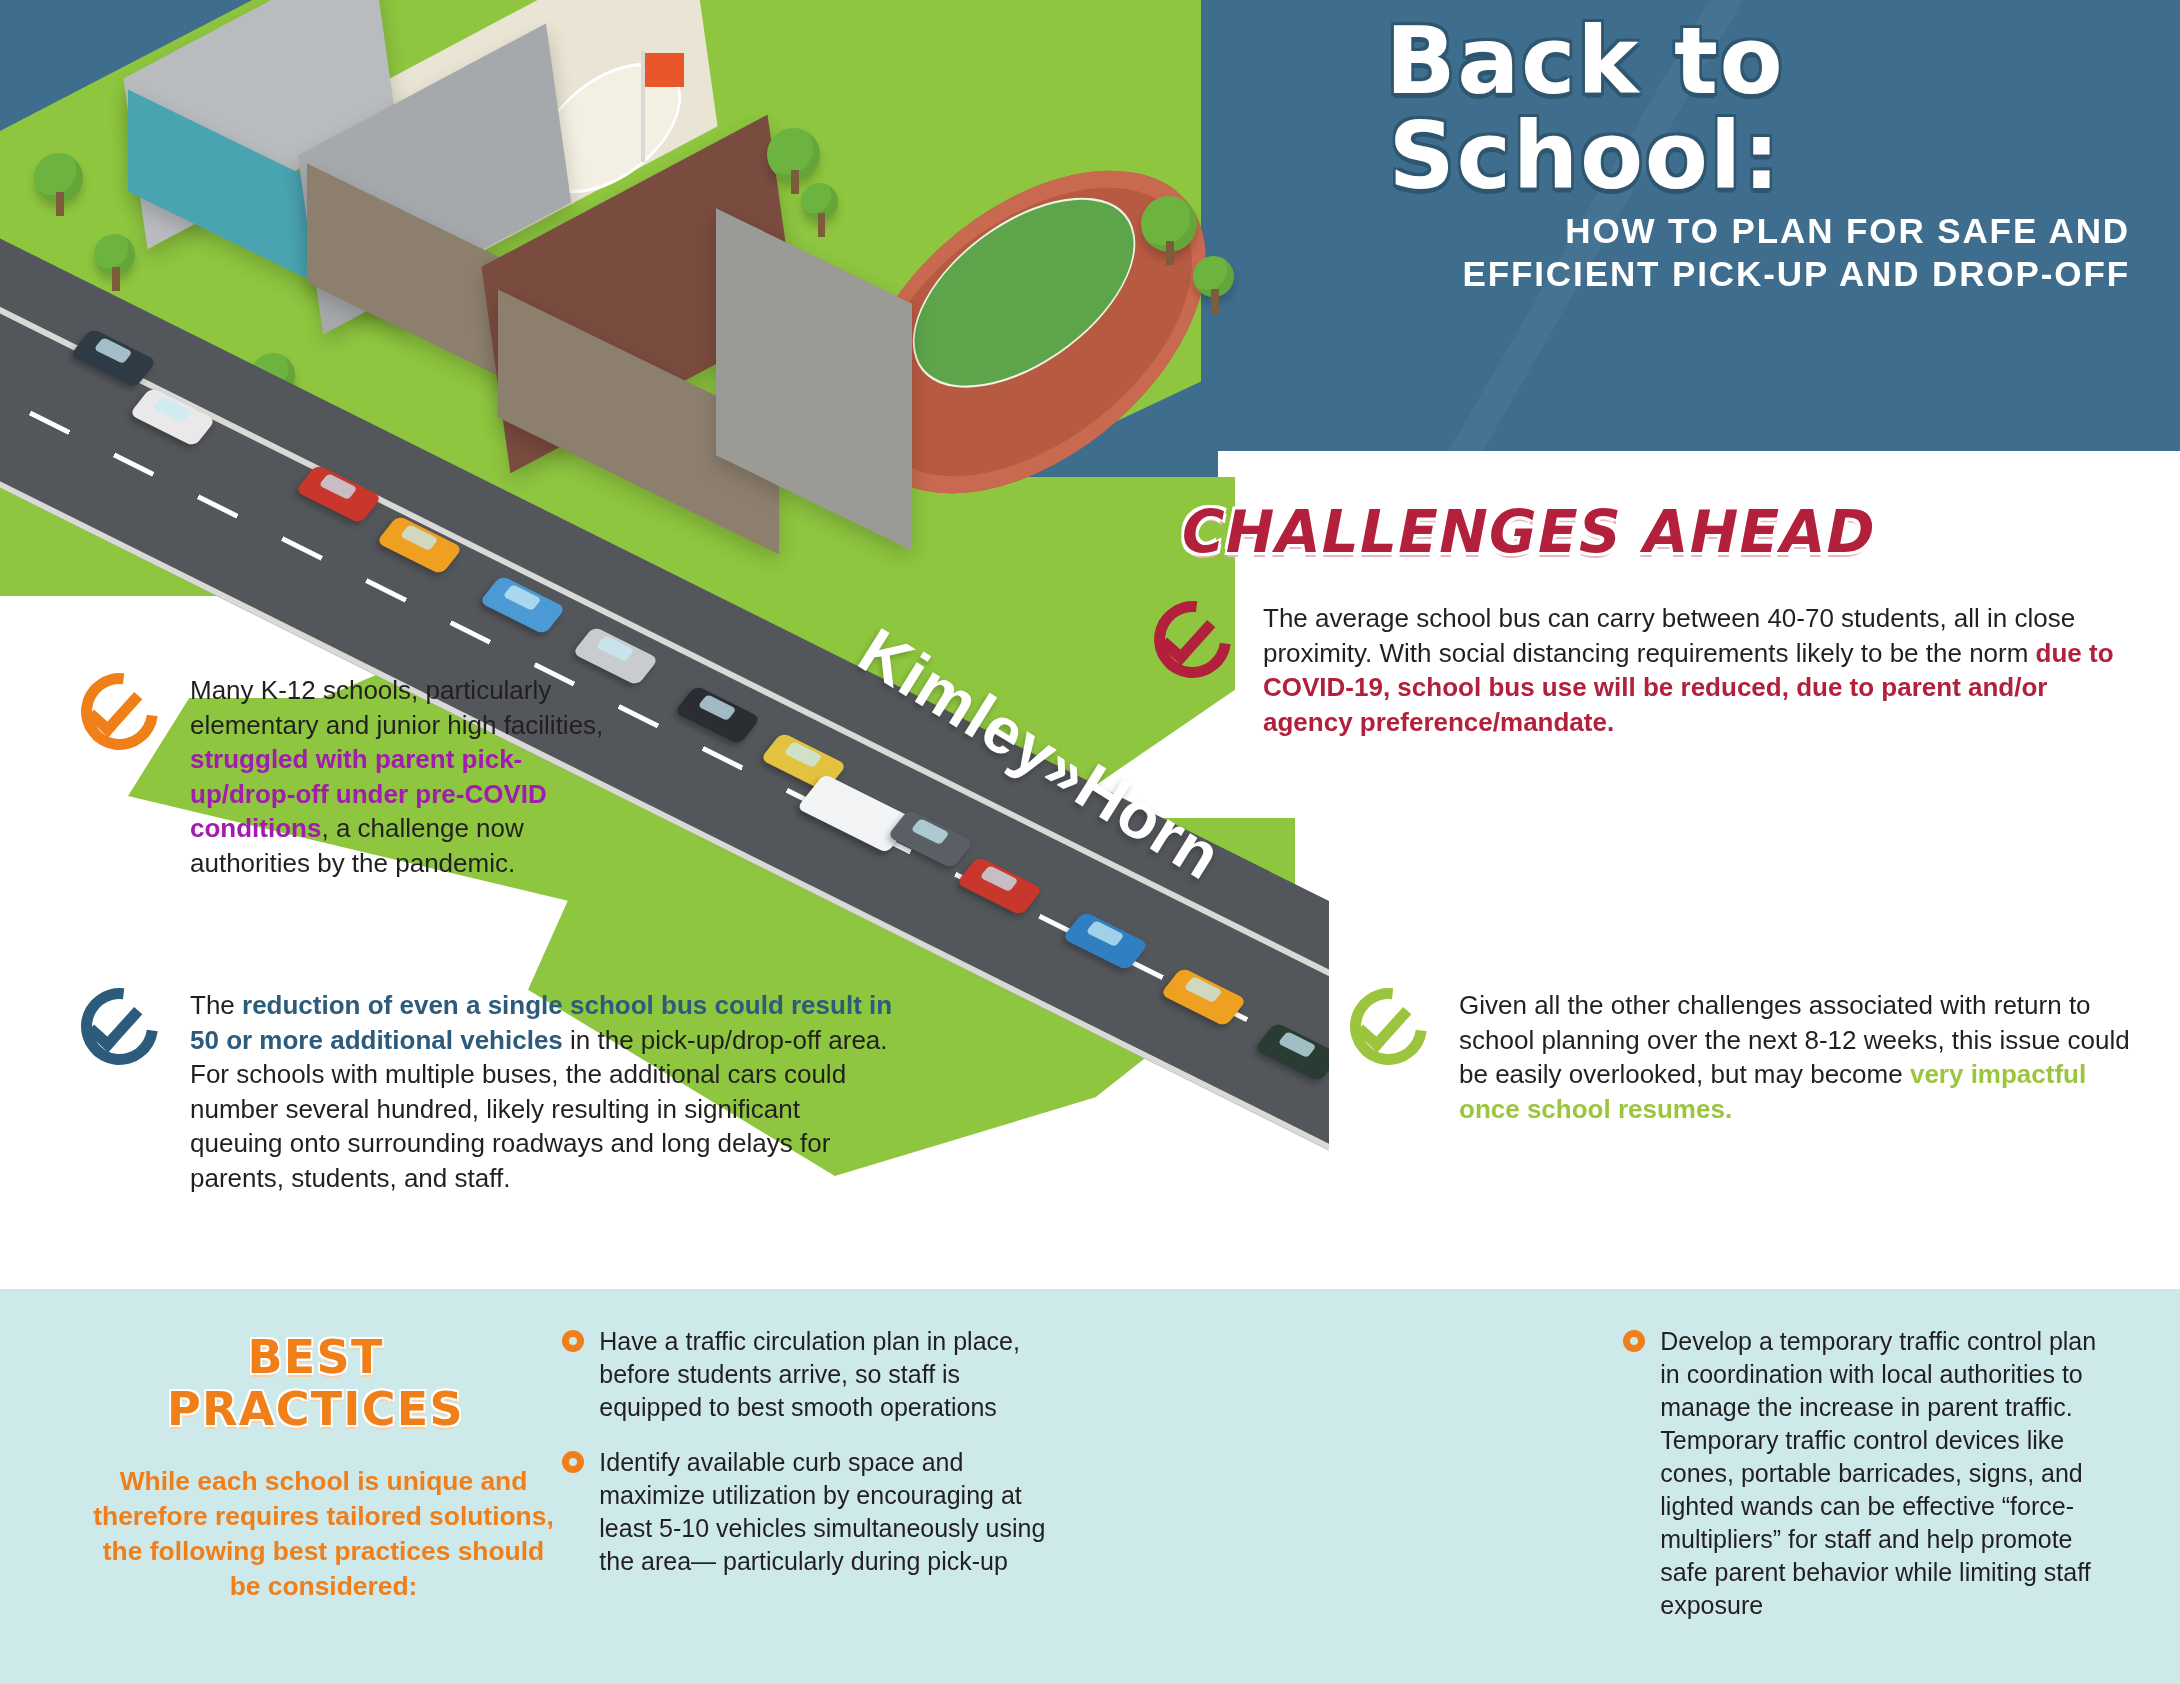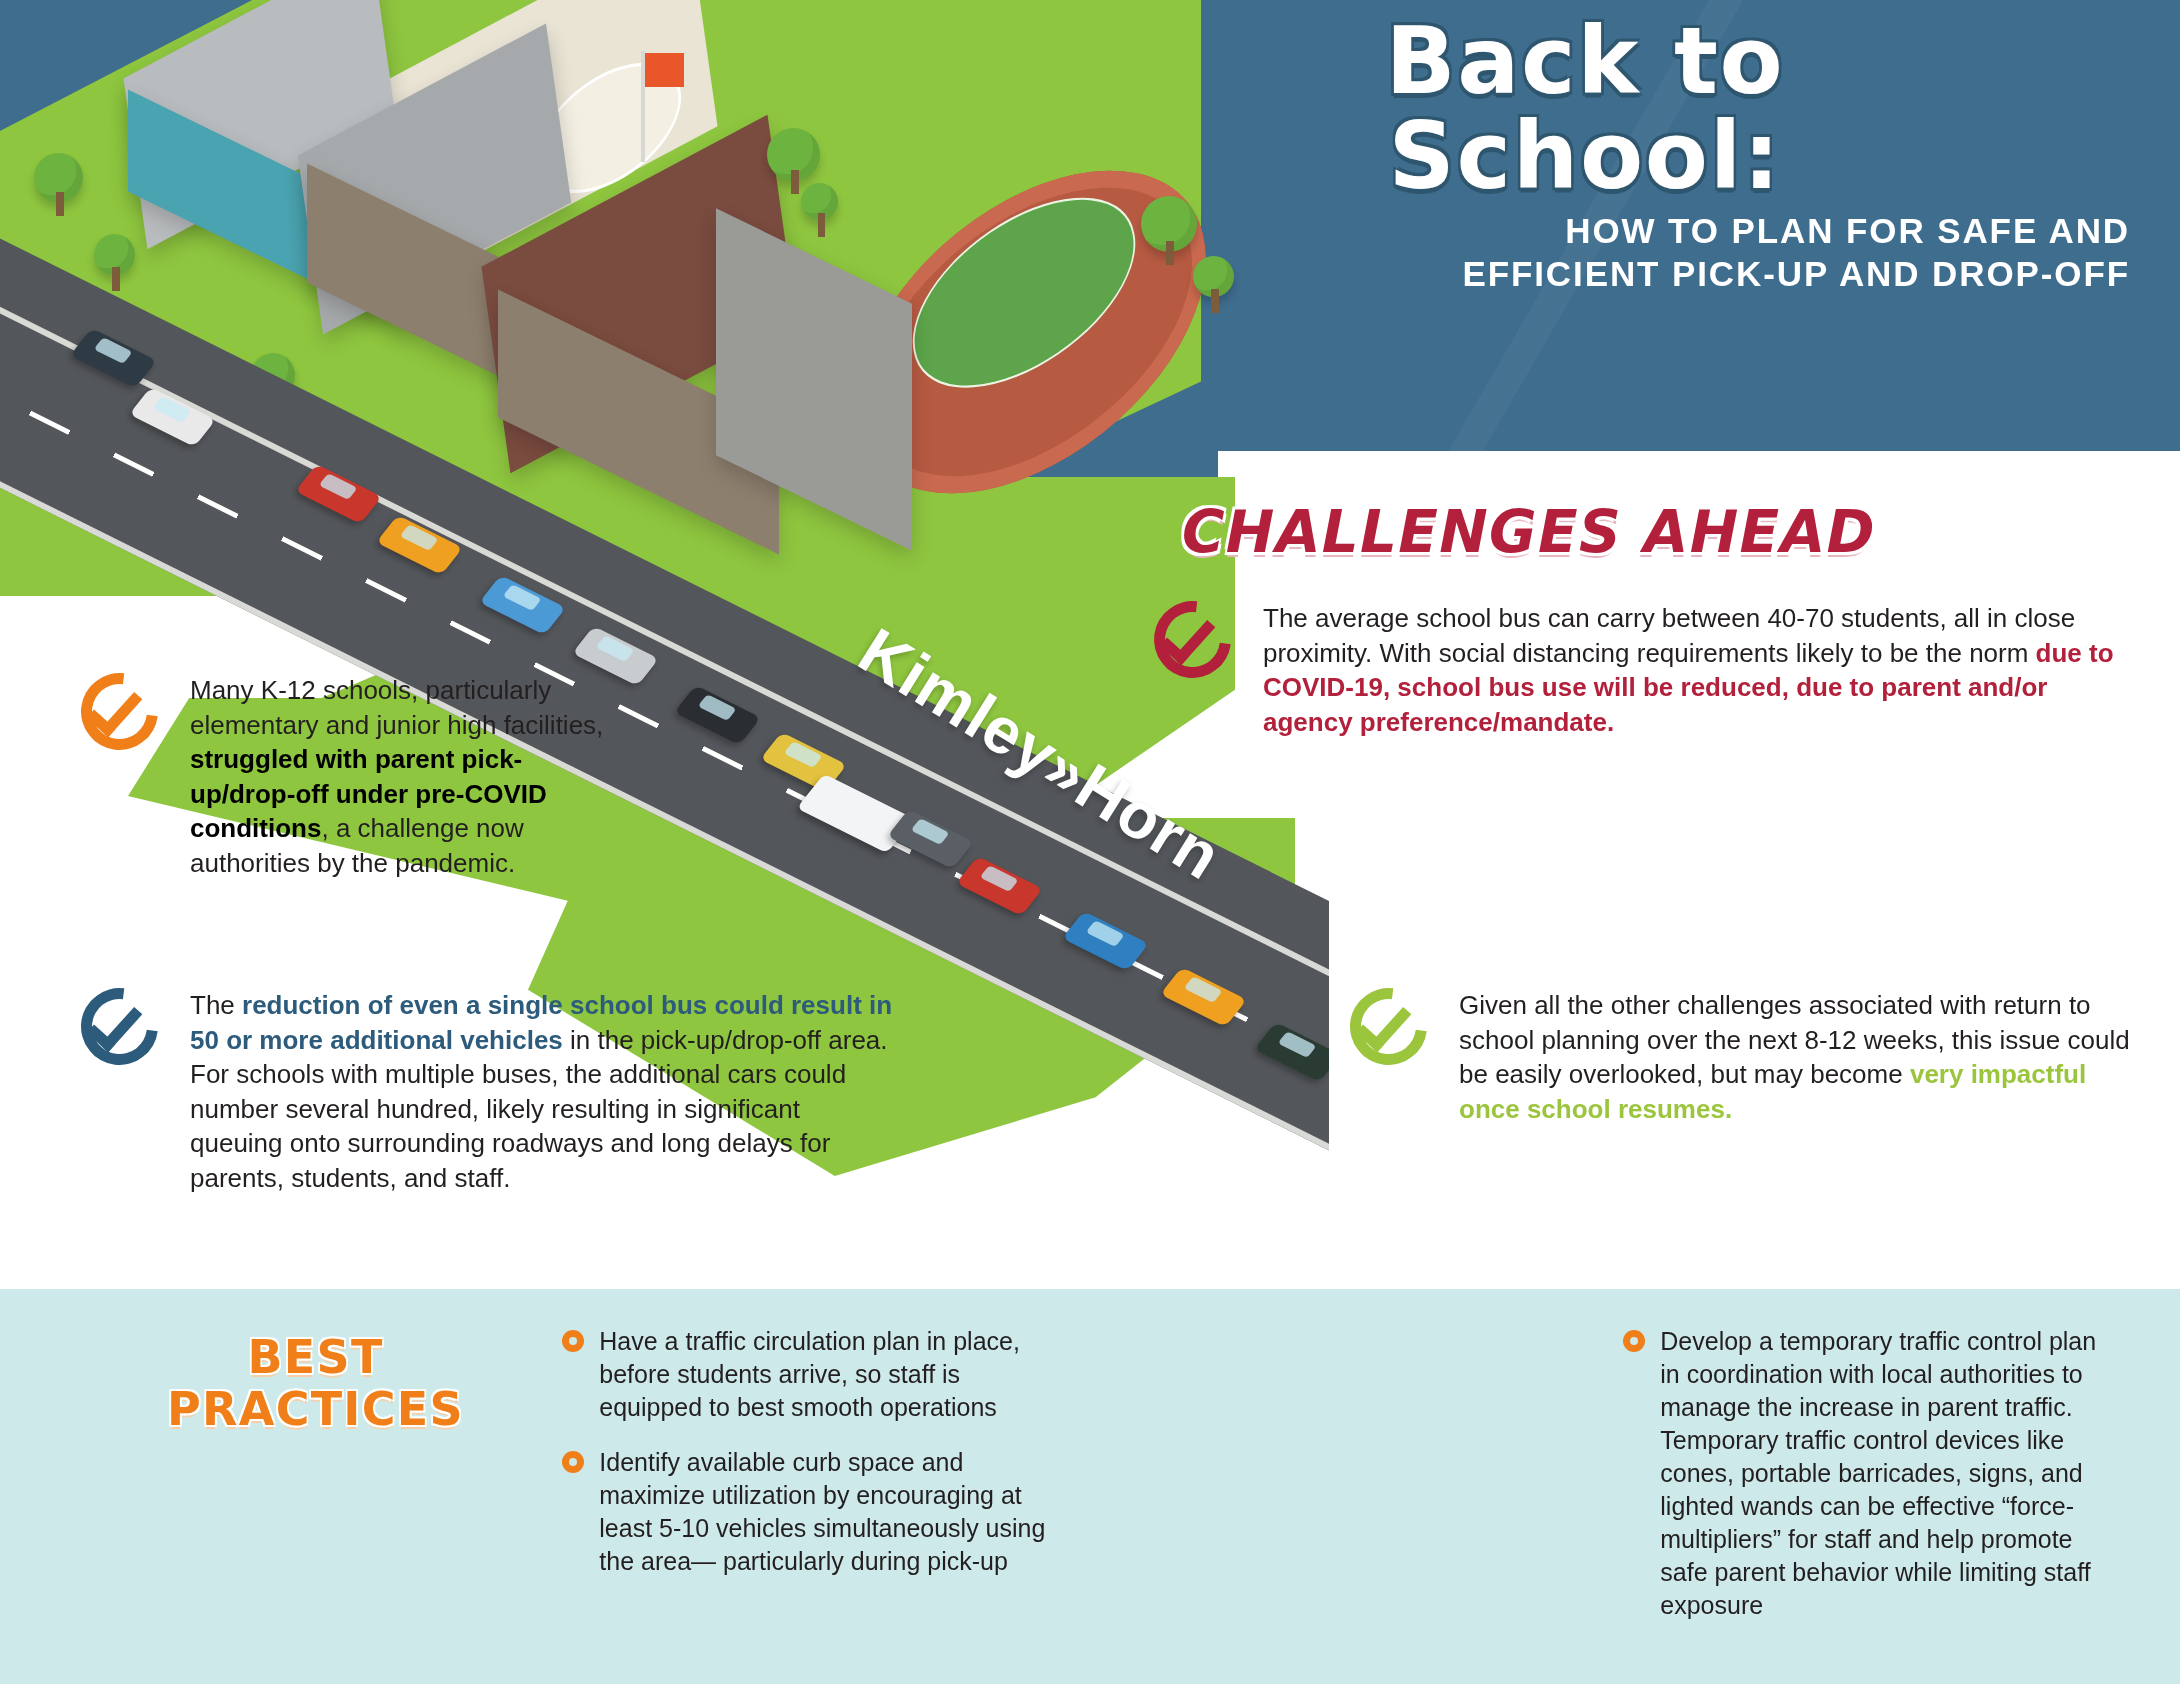--- a/index.html
+++ b/index.html
@@ -255,21 +255,21 @@
   .c-teal { color: #3f9aa8; }
   .c-green { color: #9bc53d; }
 
   .body-txt {
     font-size: 26px;
     line-height: 1.33;
     color: #231f20;
     font-family: "Liberation Sans", sans-serif;
   }
   .hl-red { color: #b3203b; font-weight: bold; }
-  .hl-orange { color: #000000; font-weight: bold; }
+  .hl-orange { color: #a21caf; font-weight: bold; }
   .hl-navy { color: #2d5b7c; font-weight: bold; }
   .hl-teal { color: #3f9aa8; font-weight: bold; }
   .hl-green { color: #9bc53d; font-weight: bold; }
 
   
   .bp {
     position: absolute; left: 0; top: 1282px;
     width: 2181px; height: 403px;
     background: #cde9ea;
     border-top: 7.7px solid #ffffff;
@@ -424,20 +424,21 @@
     <div class="body-txt">
       <span>Given all the other challenges associated with return to school planning over the next 8-12 weeks, this issue could be easily overlooked, but may become </span><span class="hl-green">very impactful once school resumes.</span>
     </div>
   </div>
 
   <div class="bp">
     <div class="bp-title">
       <div>BEST</div>
       <div>PRACTICES</div>
     </div>
+    <div class="bp-intro">While each school is unique and therefore requires tailored solutions, the following best practices should be considered:</div>
 
     <div class="bp-col" style="left:562px; width:486px;">
       <div class="bp-item">
         <span class="bullet"></span>
         <span class="bp-text">Have a traffic circulation plan in place, before students arrive, so staff is equipped to best smooth operations</span>
       </div>
       <div class="bp-item">
         <span class="bullet"></span>
         <span class="bp-text">Identify available curb space and maximize utilization by encouraging at least 5-10 vehicles simultaneously using the area— particularly during pick-up</span>
       </div>

